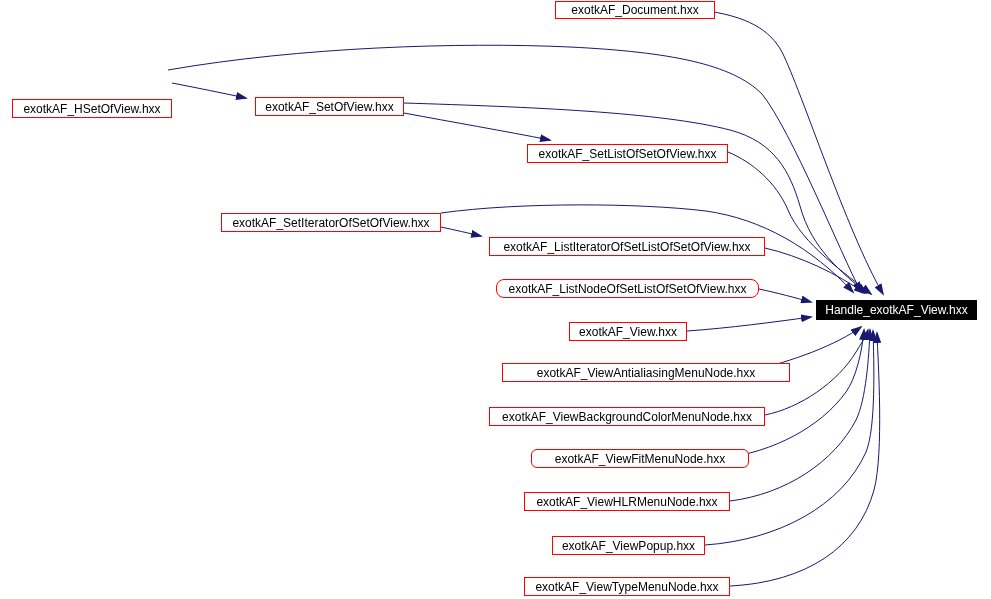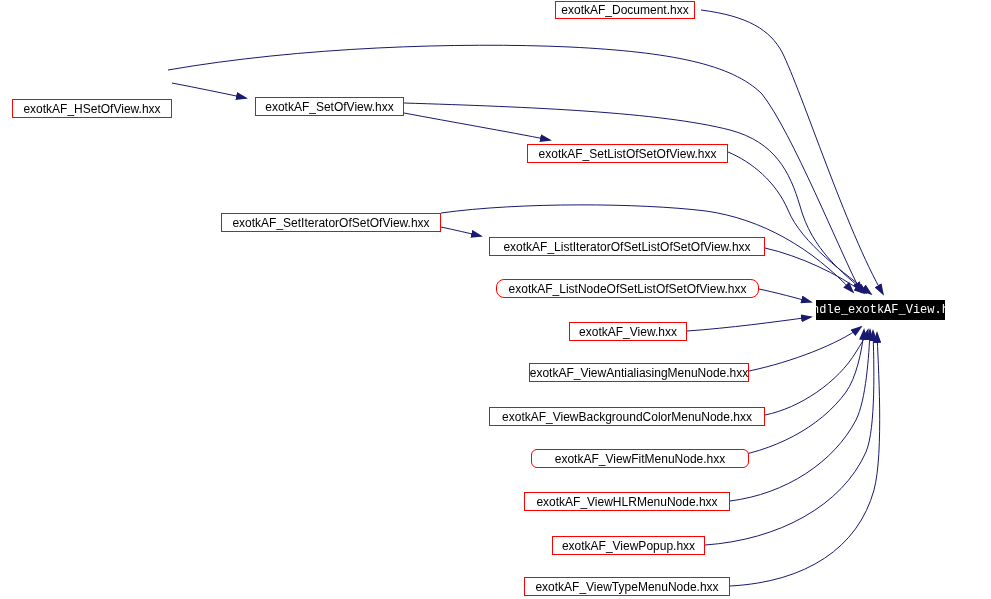--- a/index.html
+++ b/index.html
@@ -79,30 +79,30 @@
     <path marker-end="url(#arrow)" d="M 759,289 C 778,293 796,298 811,302"></path>
     <path marker-end="url(#arrow)" d="M 687,331 C 730,328 774,322 811,317"></path>
     <path marker-end="url(#arrow)" d="M 749,371 C 792,362 838,344 861,327"></path>
     <path marker-end="url(#arrow)" d="M 765,415 C 800,408 838,382 856,352 C 861,344 865,338 868,330"></path>
     <path marker-end="url(#arrow)" d="M 724,458 C 772,452 820,428 846,392 C 856,378 862,352 864,330"></path>
     <path marker-end="url(#arrow)" d="M 730,501 C 786,494 834,462 856,420 C 866,400 869,356 870,330"></path>
     <path marker-end="url(#arrow)" d="M 705,545 C 778,540 842,506 866,452 C 876,428 874,362 873,331"></path>
     <path marker-end="url(#arrow)" d="M 730,586 C 806,582 858,548 874,490 C 884,452 878,362 877,333"></path>
   </svg>
 
-  <div class="node" style="left:555px; top:1px;   width:140px; height:18px;">exotkAF_Document.hxx</div>
+  <div class="node" style="left:555px; top:1px;   width:160px; height:18px;">exotkAF_Document.hxx</div>
   <div class="node" style="left:12px;  top:71px;  width:160px; height:19px;margin-top:28px;">exotkAF_HSetOfView.hxx</div>
   <div class="node" style="left:255px; top:97px;  width:149px; height:19px;">exotkAF_SetOfView.hxx</div>
   <div class="node" style="left:527px; top:144px; width:201px; height:19px;">exotkAF_SetListOfSetOfView.hxx</div>
   <div class="node" style="left:221px; top:213px; width:220px; height:19px;">exotkAF_SetIteratorOfSetOfView.hxx</div>
   <div class="node" style="left:489px; top:237px; width:276px; height:19px;">exotkAF_ListIteratorOfSetListOfSetOfView.hxx</div>
   <div class="node" style="left:496px; top:279px; width:263px; height:19px;border-radius:8px;">exotkAF_ListNodeOfSetListOfSetOfView.hxx</div>
   <div class="node" style="left:569px; top:322px; width:118px; height:19px;">exotkAF_View.hxx</div>
-  <div class="node" style="left:529px; top:363px; width:220px; height:19px;">exotkAF_ViewAntialiasingMenuNode.hxx</div>
+  <div class="node" style="left:502px; top:363px; width:288px; height:19px;">exotkAF_ViewAntialiasingMenuNode.hxx</div>
   <div class="node" style="left:489px; top:407px; width:276px; height:19px;">exotkAF_ViewBackgroundColorMenuNode.hxx</div>
   <div class="node" style="left:531px; top:449px; width:218px; height:19px;border-radius:6px;">exotkAF_ViewFitMenuNode.hxx</div>
   <div class="node" style="left:524px; top:492px; width:206px; height:19px;">exotkAF_ViewHLRMenuNode.hxx</div>
   <div class="node" style="left:552px; top:536px; width:153px; height:19px;">exotkAF_ViewPopup.hxx</div>
   <div class="node" style="left:524px; top:577px; width:206px; height:19px;">exotkAF_ViewTypeMenuNode.hxx</div>
 
-  <div class="node-target" style="left:816px; top:300px; width:129px; height:20px;font-family:Liberation Mono, monospace;">Handle_exotkAF_View.hxx</div>
+  <div class="node-target" style="left:816px; top:300px; width:161px; height:20px;">Handle_exotkAF_View.hxx</div>
 
 </div>
 
 </body></html>

